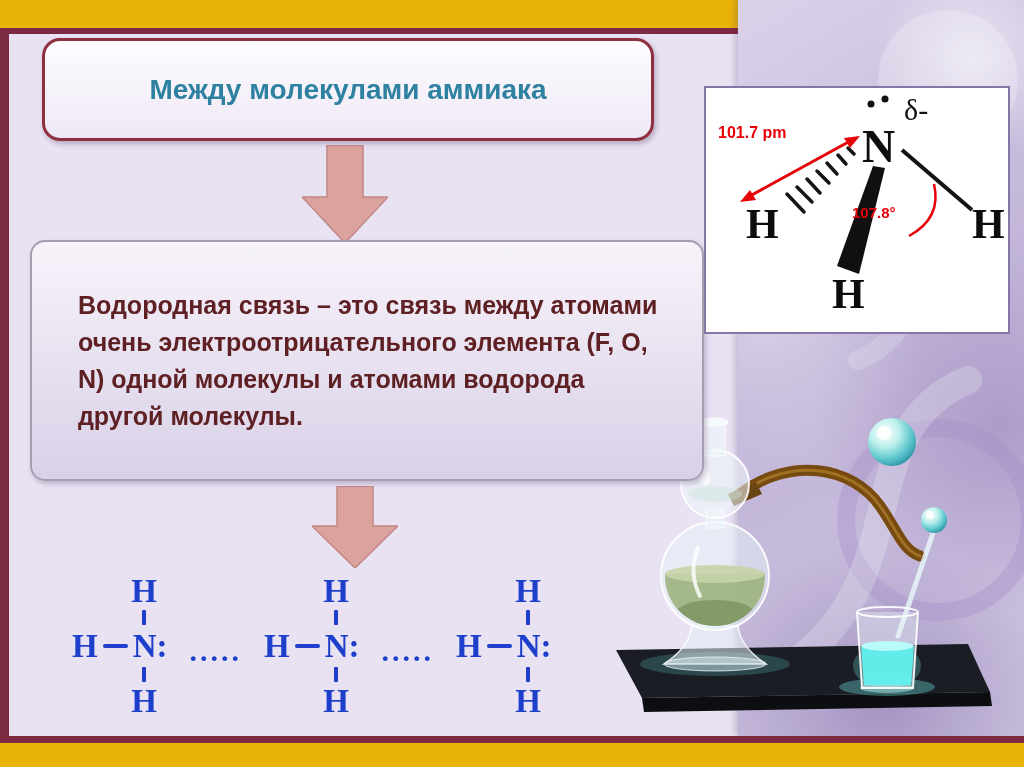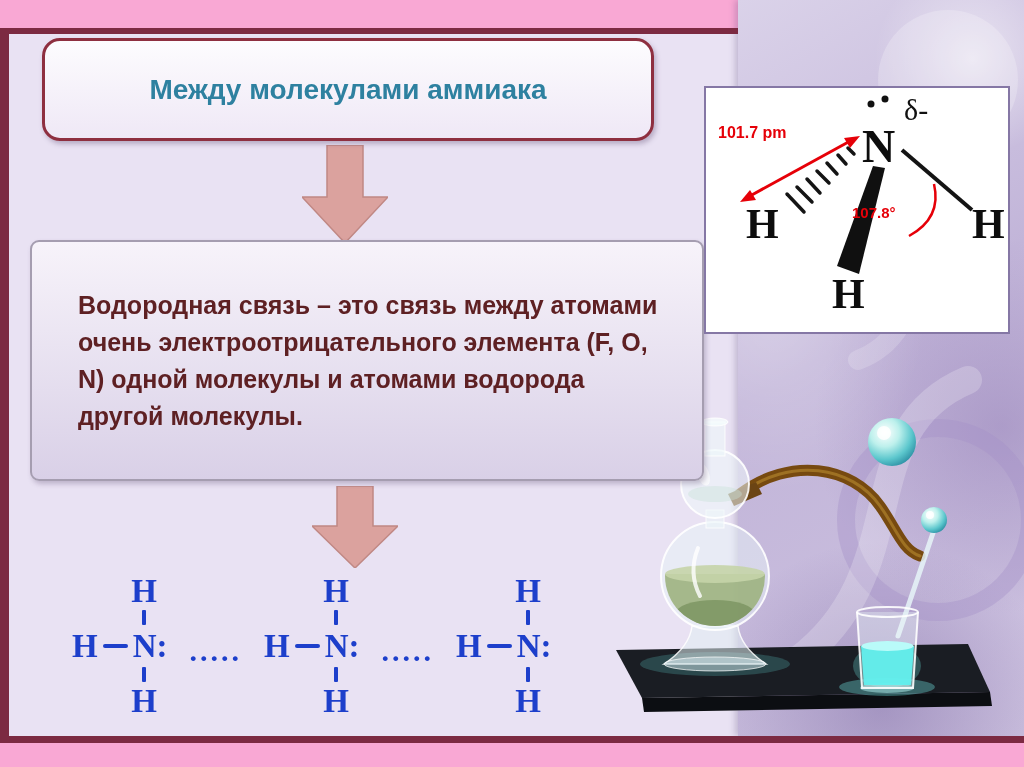--- a/index.html
+++ b/index.html
@@ -1,18 +1,18 @@
 <!DOCTYPE html>
 <html><head>
 <meta charset="utf-8">
 <style>
   * { margin:0; padding:0; box-sizing:border-box; }
   html,body { width:1024px; height:767px; }
   body { background:#ffffff; font-family:"Liberation Sans", sans-serif; overflow:hidden; }
-  .slide { position:relative; width:1024px; height:767px; background:#f9a8d4; overflow:hidden; }
+  .slide { position:relative; width:1024px; height:767px; background:#eab308; overflow:hidden; }
 
   .content-bg { position:absolute; left:9px; top:34px; width:1015px; height:702px;
     background:#e9e2f3; z-index:1; }
 
   .right-panel { position:absolute; left:738px; top:0; width:286px; height:736px; z-index:2;
     background:
       radial-gradient(140px 140px at 82% 8%, rgba(255,255,255,.55), rgba(255,255,255,0) 70%),
       radial-gradient(220px 260px at 12% 42%, rgba(255,255,255,.30), rgba(255,255,255,0) 70%),
       radial-gradient(260px 260px at 92% 58%, rgba(142,120,178,.45), rgba(142,120,178,0) 72%),
       radial-gradient(240px 220px at 50% 96%, rgba(118,98,158,.45), rgba(118,98,158,0) 75%),
@@ -29,21 +29,21 @@
     background:linear-gradient(180deg,#fdfcfe 0%,#efe8f6 100%);
     box-shadow:2px 3px 5px rgba(90,70,110,.35);
     display:flex; flex-direction:column; align-items:center; justify-content:center; }
   .title-line { color:#2e81a0; font-size:28px; font-weight:bold; line-height:42px; text-align:center; }
 
   .arrow { position:absolute; z-index:4; }
   .arrow1 { left:302px; top:145px; }
   .arrow2 { left:312px; top:486px; }
 
   .definition-box { position:absolute; left:30px; top:240px; width:674px; height:241px; z-index:5;
-    border:2px solid #a59db0; border-radius:9px;
+    border:2px solid #a59db0; border-radius:15px;
     background:linear-gradient(180deg,#f7f3fa 0%, #d9d0e7 100%);
     box-shadow:2px 3px 5px rgba(90,70,110,.3);
     padding:45px 42px 0 46px; }
   .definition-box p { color:#5e2023; font-size:25px; line-height:37px; font-weight:bold; }
 
   .mol-row { position:absolute; left:72px; top:562px; width:540px; height:168px; z-index:4;
     display:flex; align-items:center; color:#1d3fcb;
     font-family:"Liberation Serif", serif; font-weight:bold; }
   .nh3 { display:flex; flex-direction:column; align-items:flex-start; font-size:33px; }
   .nh3 .atom { line-height:34px; display:block; }

